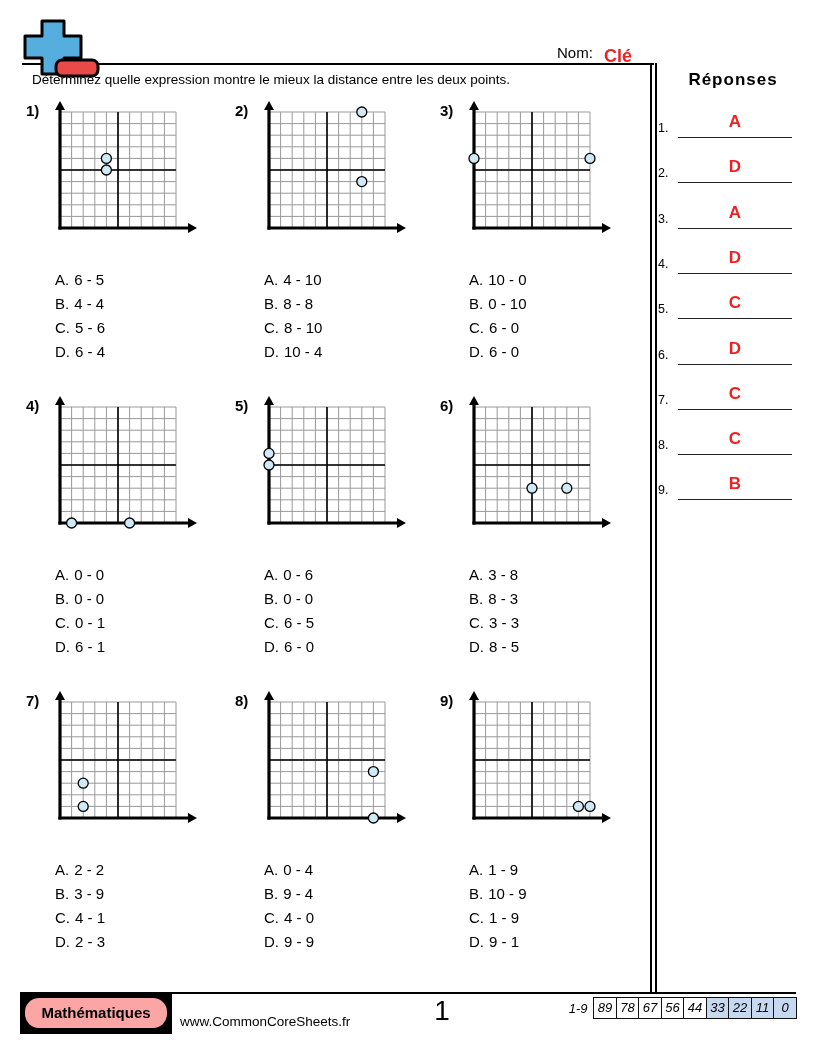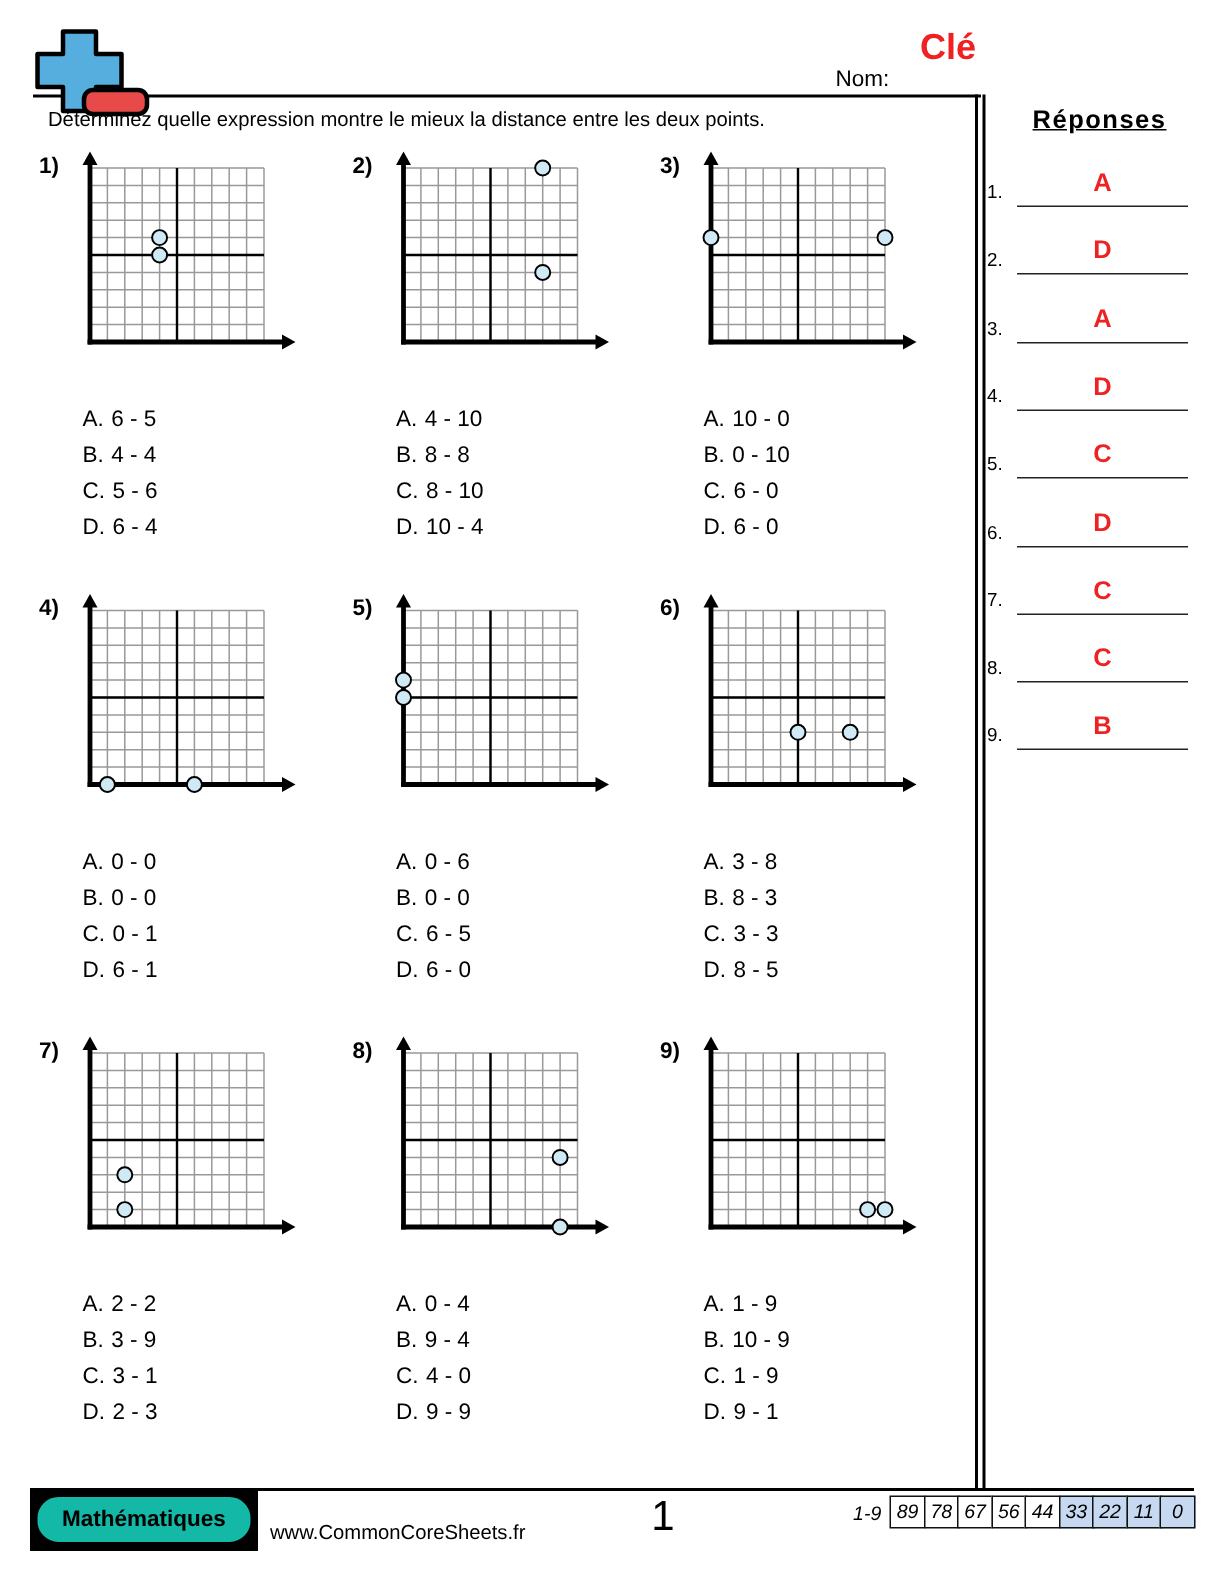--- a/index.html
+++ b/index.html
@@ -5,46 +5,46 @@
   html,body{margin:0;padding:0;background:#fff;}
   .page{position:relative;width:816px;height:1056px;background:#fff;overflow:hidden;
         font-family:"Liberation Sans",sans-serif;color:#000;}
 
   
   .logo{position:absolute;left:12px;top:18px;width:92px;height:62px;z-index:3;}
   .hline{position:absolute;left:22px;top:63px;width:632px;height:2px;background:#000;}
   .title{position:absolute;left:108px;top:43px;width:442px;text-align:center;
          font-size:15px;white-space:nowrap;}
   .nom{position:absolute;left:557px;top:44px;font-size:15px;}
-  .cle{position:absolute;left:604px;top:18px;width:56px;text-align:center;
-       font-size:24px;font-weight:bold;color:var(--red);}
+  .cle{position:absolute;left:604px;top:46px;width:56px;text-align:left;
+       font-size:18px;font-weight:bold;color:var(--red);}
   .instruction{position:absolute;left:32px;top:72px;font-size:13.5px;font-weight:normal;}
 
   
   .problem{position:absolute;width:205px;height:260px;}
   .pnum{position:absolute;left:0;top:2px;font-size:15px;font-weight:bold;}
   .pgrid{position:absolute;left:22px;top:0;width:152px;height:142px;}
   .opts{position:absolute;left:29px;top:168px;font-size:15px;line-height:24px;}
   .opt .olab{margin-right:5px;}
 
   
   .vsep{position:absolute;left:650px;top:63px;height:929px;width:3px;
         border-left:2px solid #000;border-right:2px solid #000;}
   .rtitle{position:absolute;left:658px;top:70px;width:150px;text-align:center;
-          font-size:17px;font-weight:bold;text-decoration:underline;letter-spacing:1px;}
+          font-size:17px;font-weight:bold;letter-spacing:1px;}
   .arow{position:absolute;left:656px;width:150px;height:40px;}
   .anum{position:absolute;left:2px;bottom:3px;font-size:12.5px;}
   .aletter{position:absolute;left:22px;bottom:6px;width:114px;text-align:center;
            font-size:17px;font-weight:bold;color:var(--red);}
   .aline{position:absolute;left:22px;bottom:0;width:114px;border-bottom:1.5px solid #222;}
 
   
   .fline{position:absolute;left:20px;top:992px;width:776px;height:2px;background:#000;}
   .fbadge{position:absolute;left:20px;top:992px;width:152px;height:42px;background:#000;}
-  .fpill{position:absolute;left:3px;top:4px;right:3px;bottom:4px;background:#14b8a6;
+  .fpill{position:absolute;left:3px;top:4px;right:3px;bottom:4px;background:#fca5a5;
          border:2.5px solid #000;border-radius:16px;text-align:center;
          font-size:15px;font-weight:bold;line-height:29px;}
   .furl{position:absolute;left:180px;top:1014px;font-size:13.5px;}
   .fpage{position:absolute;left:402px;top:995px;width:80px;text-align:center;font-size:28px;}
   .fscore{position:absolute;right:19px;top:997px;display:flex;align-items:center;font-style:italic;}
   .frange{font-size:13px;margin-right:7px;}
   .fcell{width:22px;height:20px;border:1.5px solid #111;margin-left:-1.5px;
          text-align:center;font-size:13px;line-height:20px;background:#fff;}
   .fcell.hl{background:var(--hl);}
 </style>
@@ -392,21 +392,21 @@
           <circle cx="35.2" cy="116.4" r="5" fill="#cfe9f5" stroke="#000" stroke-width="1.3"></circle>
         </svg>
     <div class="opts">
           <div class="opt">
     <span class="olab">A.</span><span class="oval">2 - 2</span>
   </div>
           <div class="opt">
     <span class="olab">B.</span><span class="oval">3 - 9</span>
   </div>
           <div class="opt">
-    <span class="olab">C.</span><span class="oval">3 - 1</span>
+    <span class="olab">C.</span><span class="oval">4 - 1</span>
   </div>
           <div class="opt">
     <span class="olab">D.</span><span class="oval">2 - 3</span>
   </div>
         </div>
   </div>
       <div class="problem" style="left: 235px; top: 690px;">
     <div class="pnum">8)</div>
     <svg class="pgrid" viewBox="0 0 152 142">
           <line x1="12" y1="12" x2="12" y2="128" stroke="#999999" stroke-width="1"></line>

